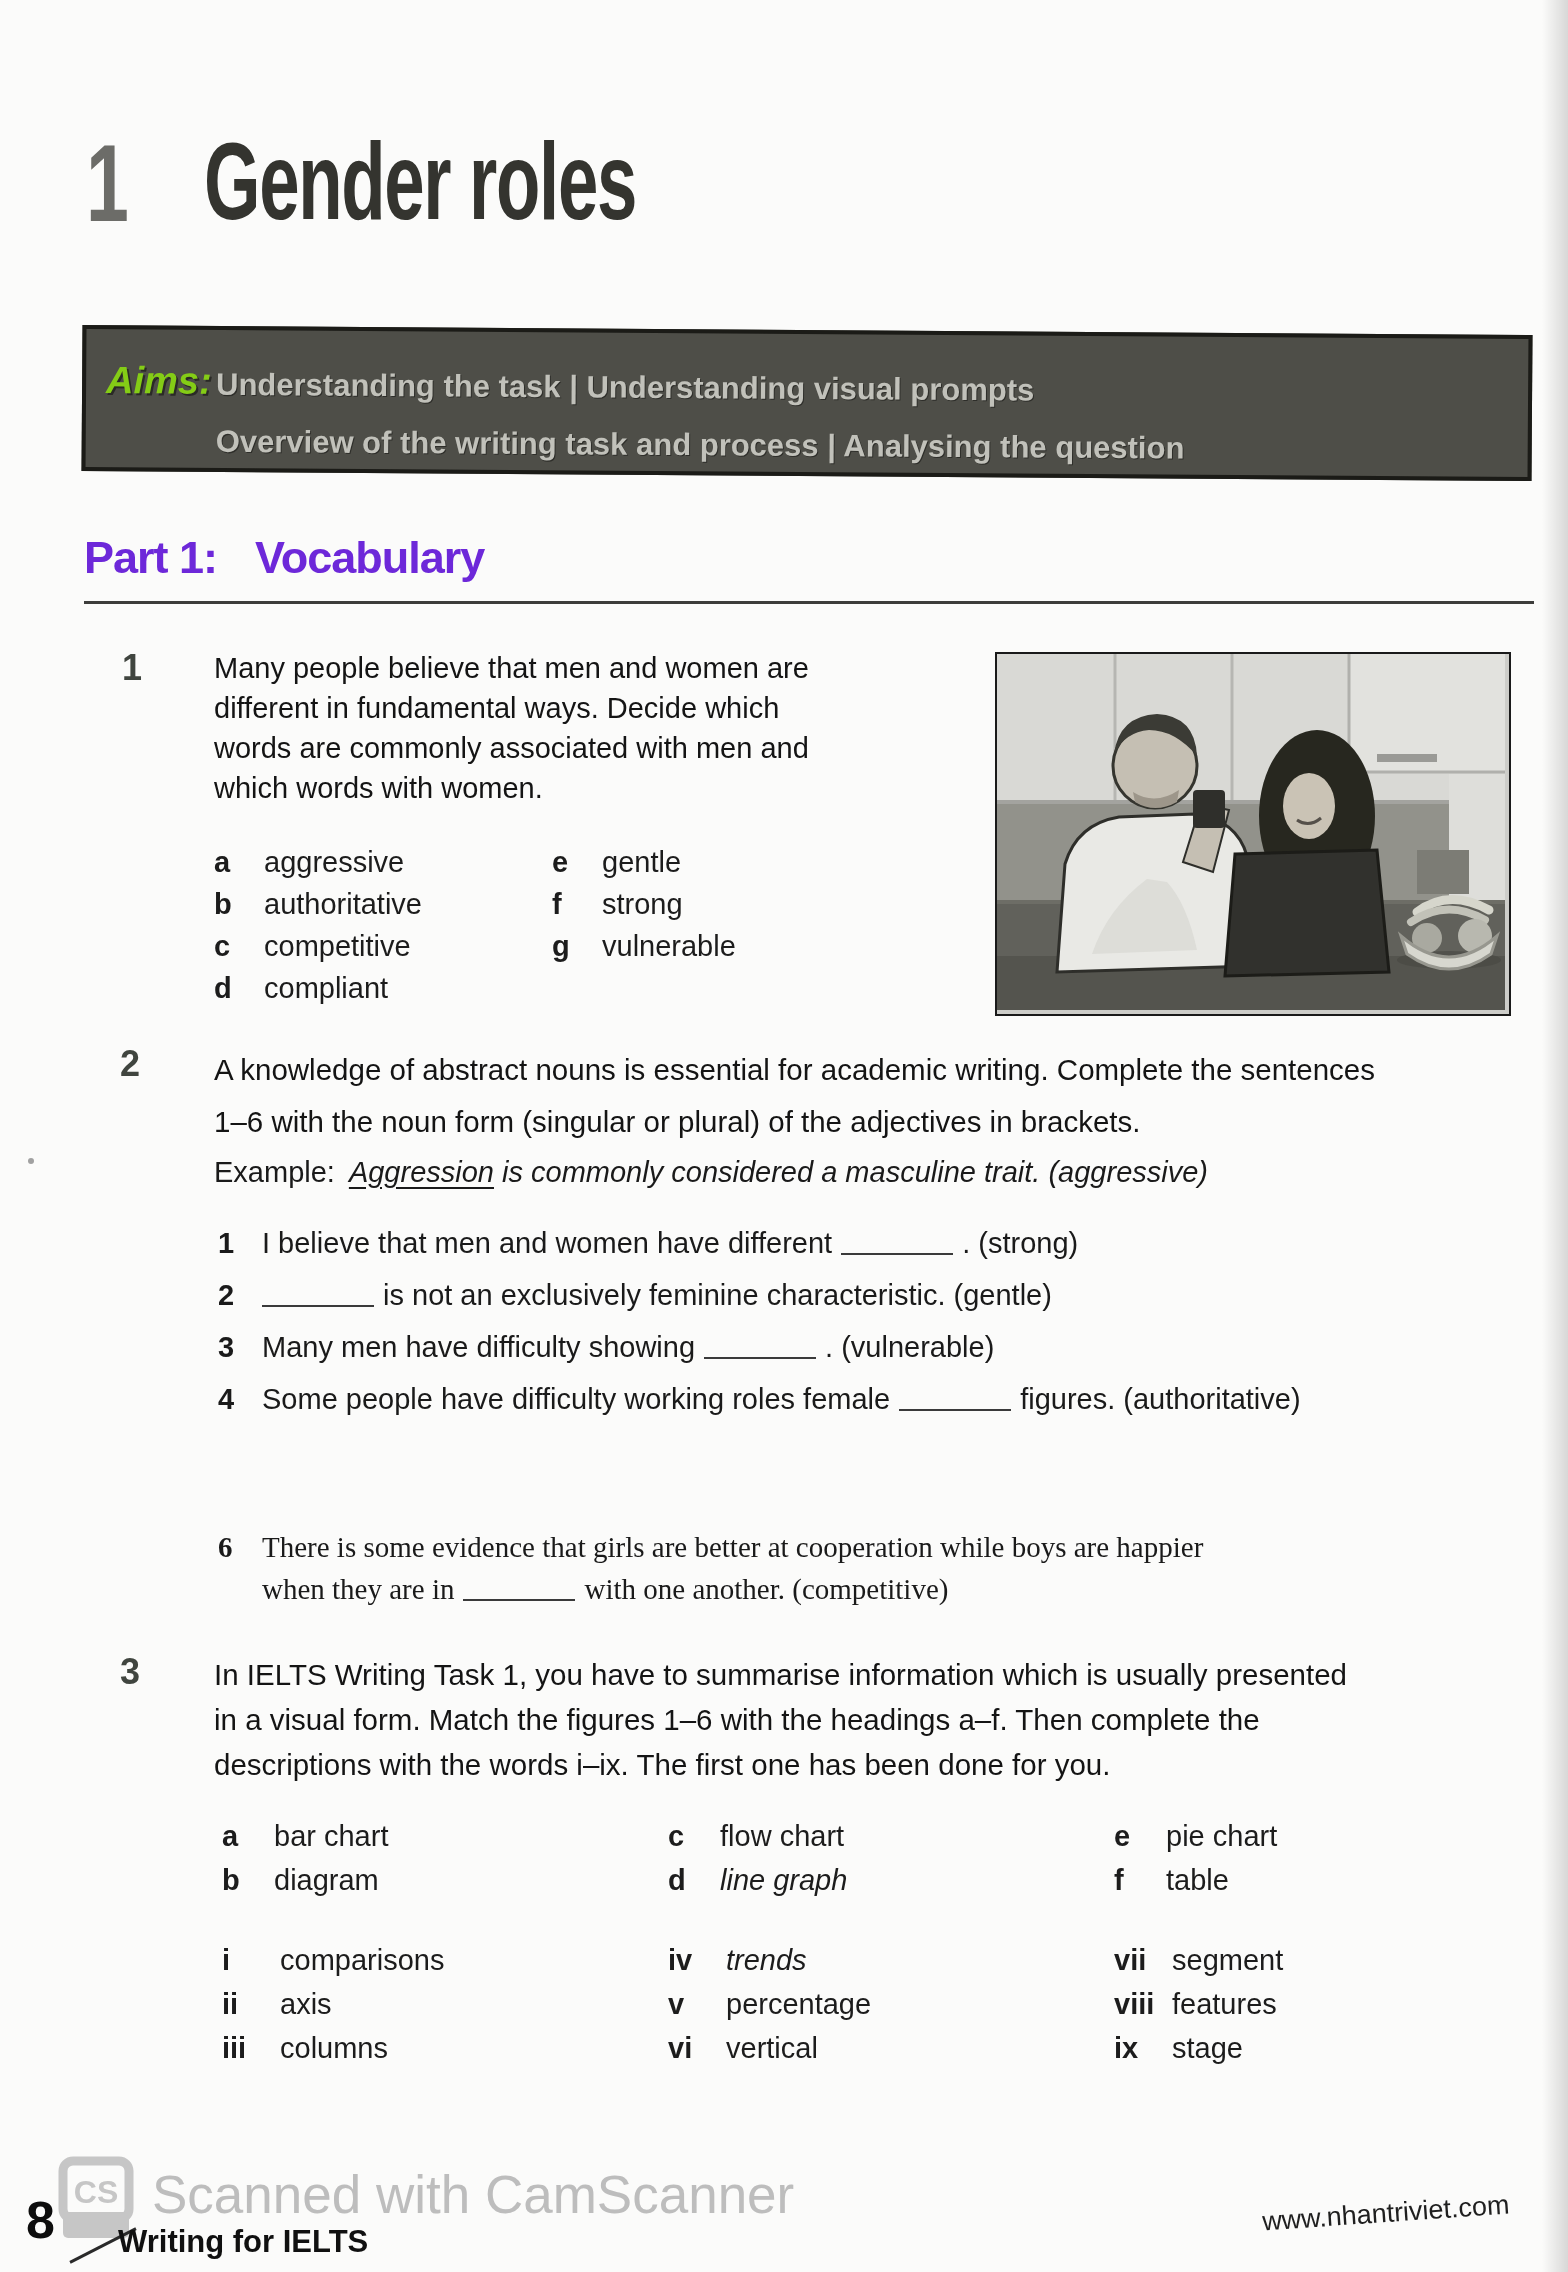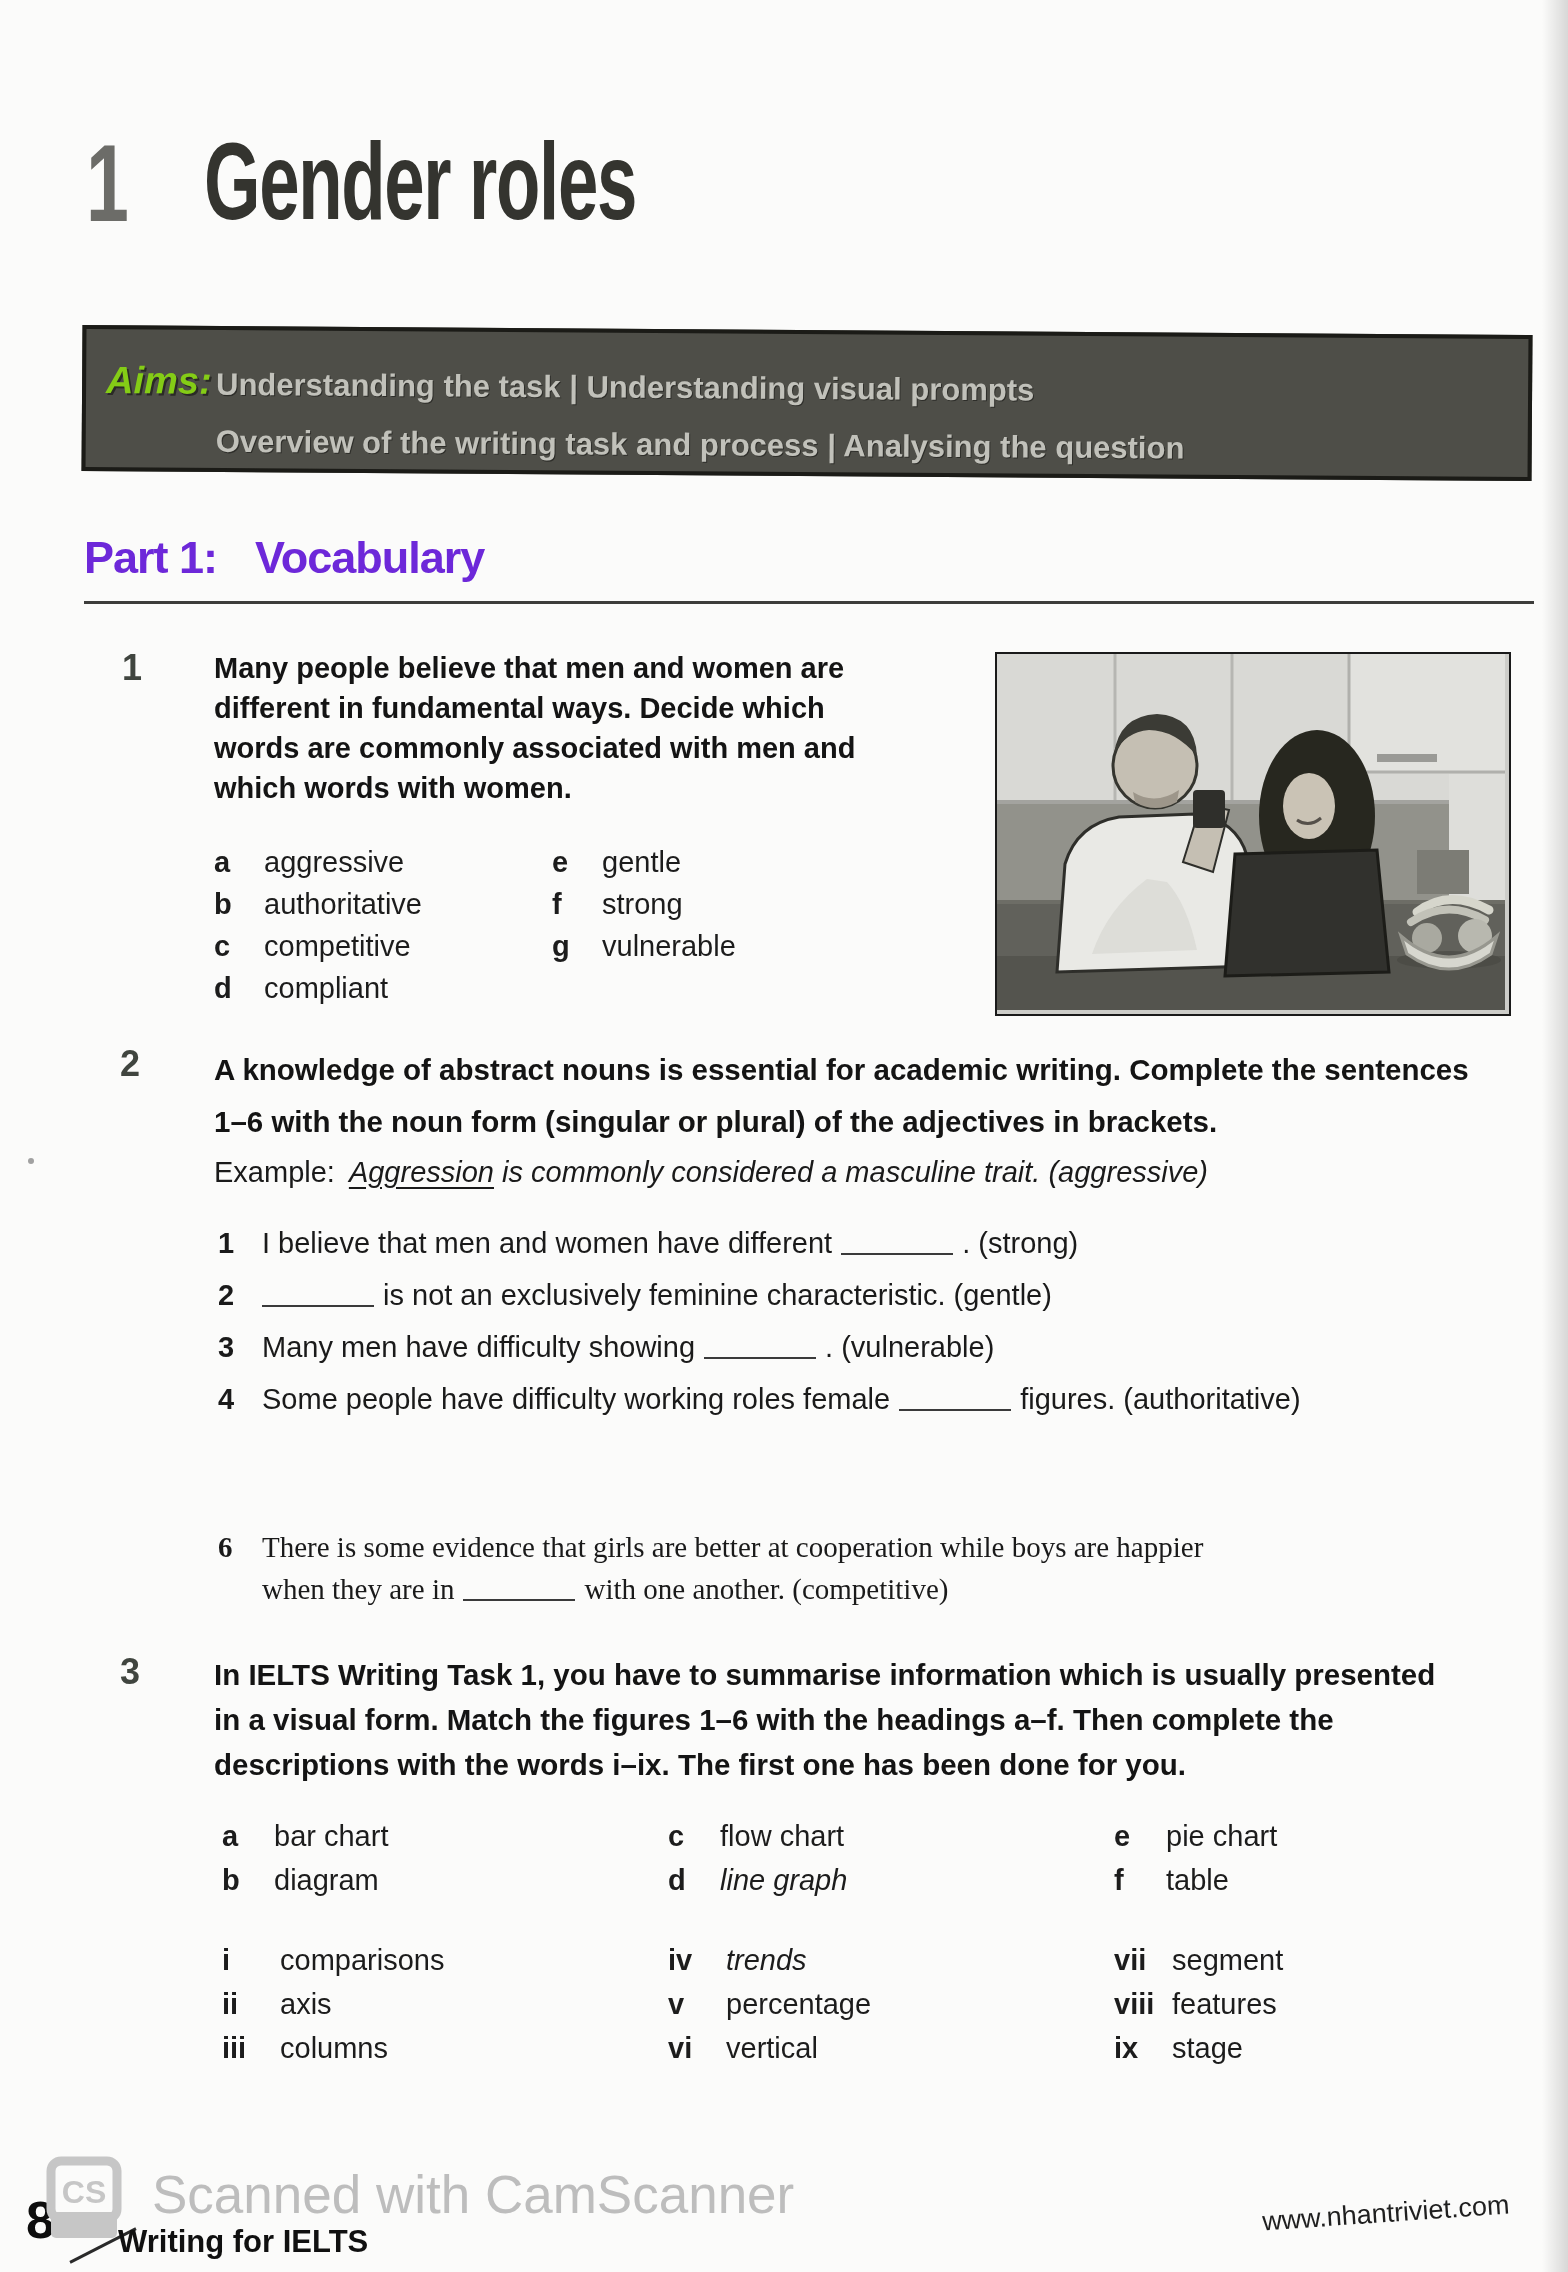--- a/index.html
+++ b/index.html
@@ -26,21 +26,21 @@
     color:#c1c1ba;line-height:57px;text-shadow:1px 1px 0 #2e2e2a;white-space:nowrap;}
 
   
   .part-heading{position:absolute;left:84px;top:532px;font-size:45px;font-weight:bold;
     color:#6d28d9;letter-spacing:-1px;}
   .part-label{margin-right:38px;}
   .part-rule{position:absolute;left:84px;top:601px;width:1450px;height:3px;background:#3d3d3b;}
 
   
   .ex-num{position:absolute;font-size:36px;font-weight:bold;color:#40453f;line-height:1;}
-  .bold-lines{position:absolute;font-size:29px;font-weight:bold;color:#141414;white-space:nowrap;}
+  .bold-lines{position:absolute;font-size:29px;font-weight:normal;color:#141414;white-space:nowrap;}
   .ex1-text{left:214px;top:648px;line-height:40px;}
   .ex2-inst{left:214px;top:1044px;line-height:52px;font-size:29.5px;}
   .ex3-inst{left:214px;top:1652px;line-height:45px;font-size:29.5px;}
 
   .word-col{position:absolute;top:846px;font-size:29px;}
   .wc-1{left:214px;} .wc-2{left:552px;}
   .word-row{height:42px;display:flex;}
   .w-letter{width:50px;font-weight:bold;}
 
   .photo-frame{position:absolute;left:995px;top:652px;width:512px;height:360px;
@@ -60,21 +60,21 @@
 
   .match-col{position:absolute;font-size:29px;}
   .m-top{top:1820px;} .w-top{top:1944px;}
   .mc-1{left:222px;} .mc-2{left:668px;} .mc-3{left:1114px;}
   .match-row{height:44px;display:flex;}
   .m-letter{width:52px;font-weight:bold;}
   .m-numeral{width:58px;font-weight:bold;}
 
   
   .page-num{position:absolute;left:26px;top:2190px;font-size:52px;font-weight:bold;color:#0d0d0d;}
-  .cs-badge{position:absolute;left:46px;top:2156px;width:88px;height:84px;}
+  .cs-badge{position:absolute;left:58px;top:2156px;width:88px;height:84px;}
   .camscanner{position:absolute;left:152px;top:2164px;font-size:53px;color:#bdbdbd;white-space:nowrap;}
   .book-title{position:absolute;left:118px;top:2224px;font-size:31px;font-weight:bold;color:#101010;}
   .website{position:absolute;left:1262px;top:2198px;font-size:27px;color:#1f1f1f;
     transform:rotate(-4deg);white-space:nowrap;}
   .scan-line{position:absolute;left:66px;top:2244px;width:74px;height:3px;background:#2a2a2a;
     transform:rotate(-27deg);}
   .dot-artifact{position:absolute;left:28px;top:1158px;width:6px;height:6px;border-radius:50%;
     background:#666;opacity:.6;}
 </style>
 </head>

